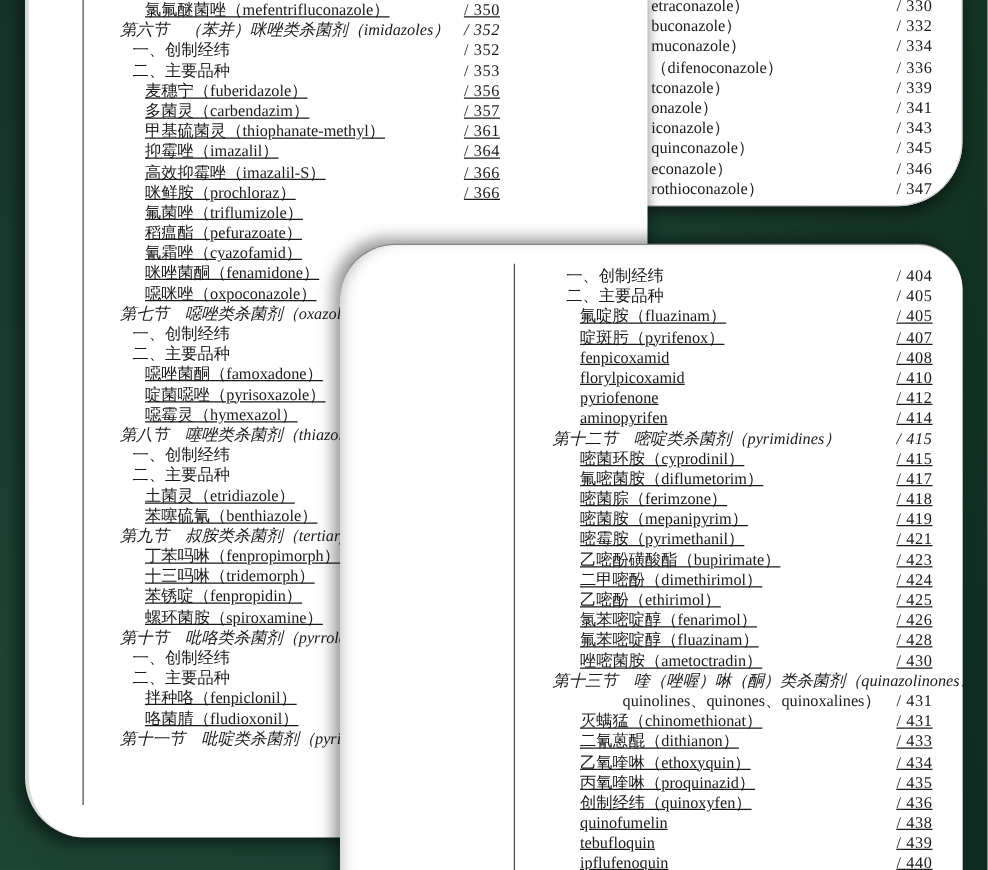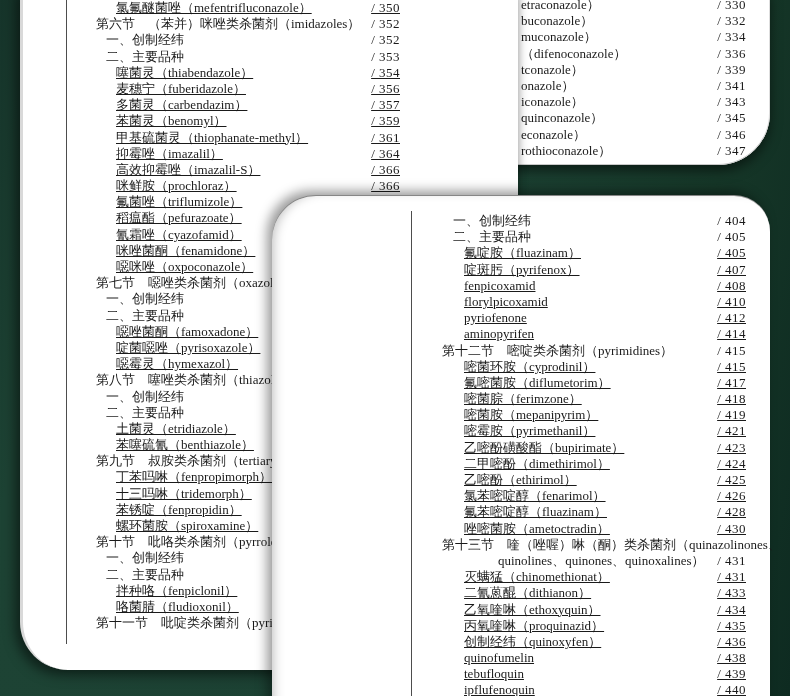--- a/index.html
+++ b/index.html
@@ -55,21 +55,21 @@
     font-size: 13px;
     white-space: nowrap;
     line-height: 16.2px;
   }
   .row .t { white-space: nowrap; }
   .row .n { margin-left: auto; padding-left: 8px; letter-spacing: 0.5px; }
   
   .page-left         { --ind-section: 73px;  --ind-sub: 83px;  --ind-entry: 93px;  --ind-wrap: 120px; --num-pad: 118px; }
   .page-bottom-right { --ind-section: 170px; --ind-sub: 181px; --ind-entry: 192px; --ind-wrap: 226px; --num-pad: 24px; }
   .page-top-right    { --ind-fragment: 271px; --num-pad: 24px; }
-  .lv-section  { padding-left: var(--ind-section); padding-right: var(--num-pad); }
+  .lv-section  { padding-left: var(--ind-section); padding-right: var(--num-pad); font-style: italic; }
   .lv-sub      { padding-left: var(--ind-sub);      padding-right: var(--num-pad); justify-content: space-between; }
   .lv-entry    { padding-left: var(--ind-entry);    padding-right: var(--num-pad); text-decoration: underline; }
   .lv-wrap     { padding-left: var(--ind-wrap);     padding-right: var(--num-pad); justify-content: flex-end; }
   .lv-fragment { padding-left: var(--ind-fragment); padding-right: var(--num-pad); }
 </style>
 </head>
 <body>
 
 <div class="page page-top-right">
     <div class="row lv-fragment">
@@ -126,34 +126,26 @@
     </div>
     <div class="row lv-sub">
       <span class="t">一、创制经纬</span>
       <span class="n">/ 352</span>
     </div>
     <div class="row lv-sub">
       <span class="t">二、主要品种</span>
       <span class="n">/ 353</span>
     </div>
     <div class="row lv-entry">
-      <span class="t">噻菌灵（thiabendazole）</span>
-      <span class="n">/ 354</span>
-    </div>
-    <div class="row lv-entry">
       <span class="t">麦穗宁（fuberidazole）</span>
       <span class="n">/ 356</span>
     </div>
     <div class="row lv-entry">
       <span class="t">多菌灵（carbendazim）</span>
       <span class="n">/ 357</span>
-    </div>
-    <div class="row lv-entry">
-      <span class="t">苯菌灵（benomyl）</span>
-      <span class="n">/ 359</span>
     </div>
     <div class="row lv-entry">
       <span class="t">甲基硫菌灵（thiophanate-methyl）</span>
       <span class="n">/ 361</span>
     </div>
     <div class="row lv-entry">
       <span class="t">抑霉唑（imazalil）</span>
       <span class="n">/ 364</span>
     </div>
     <div class="row lv-entry">

